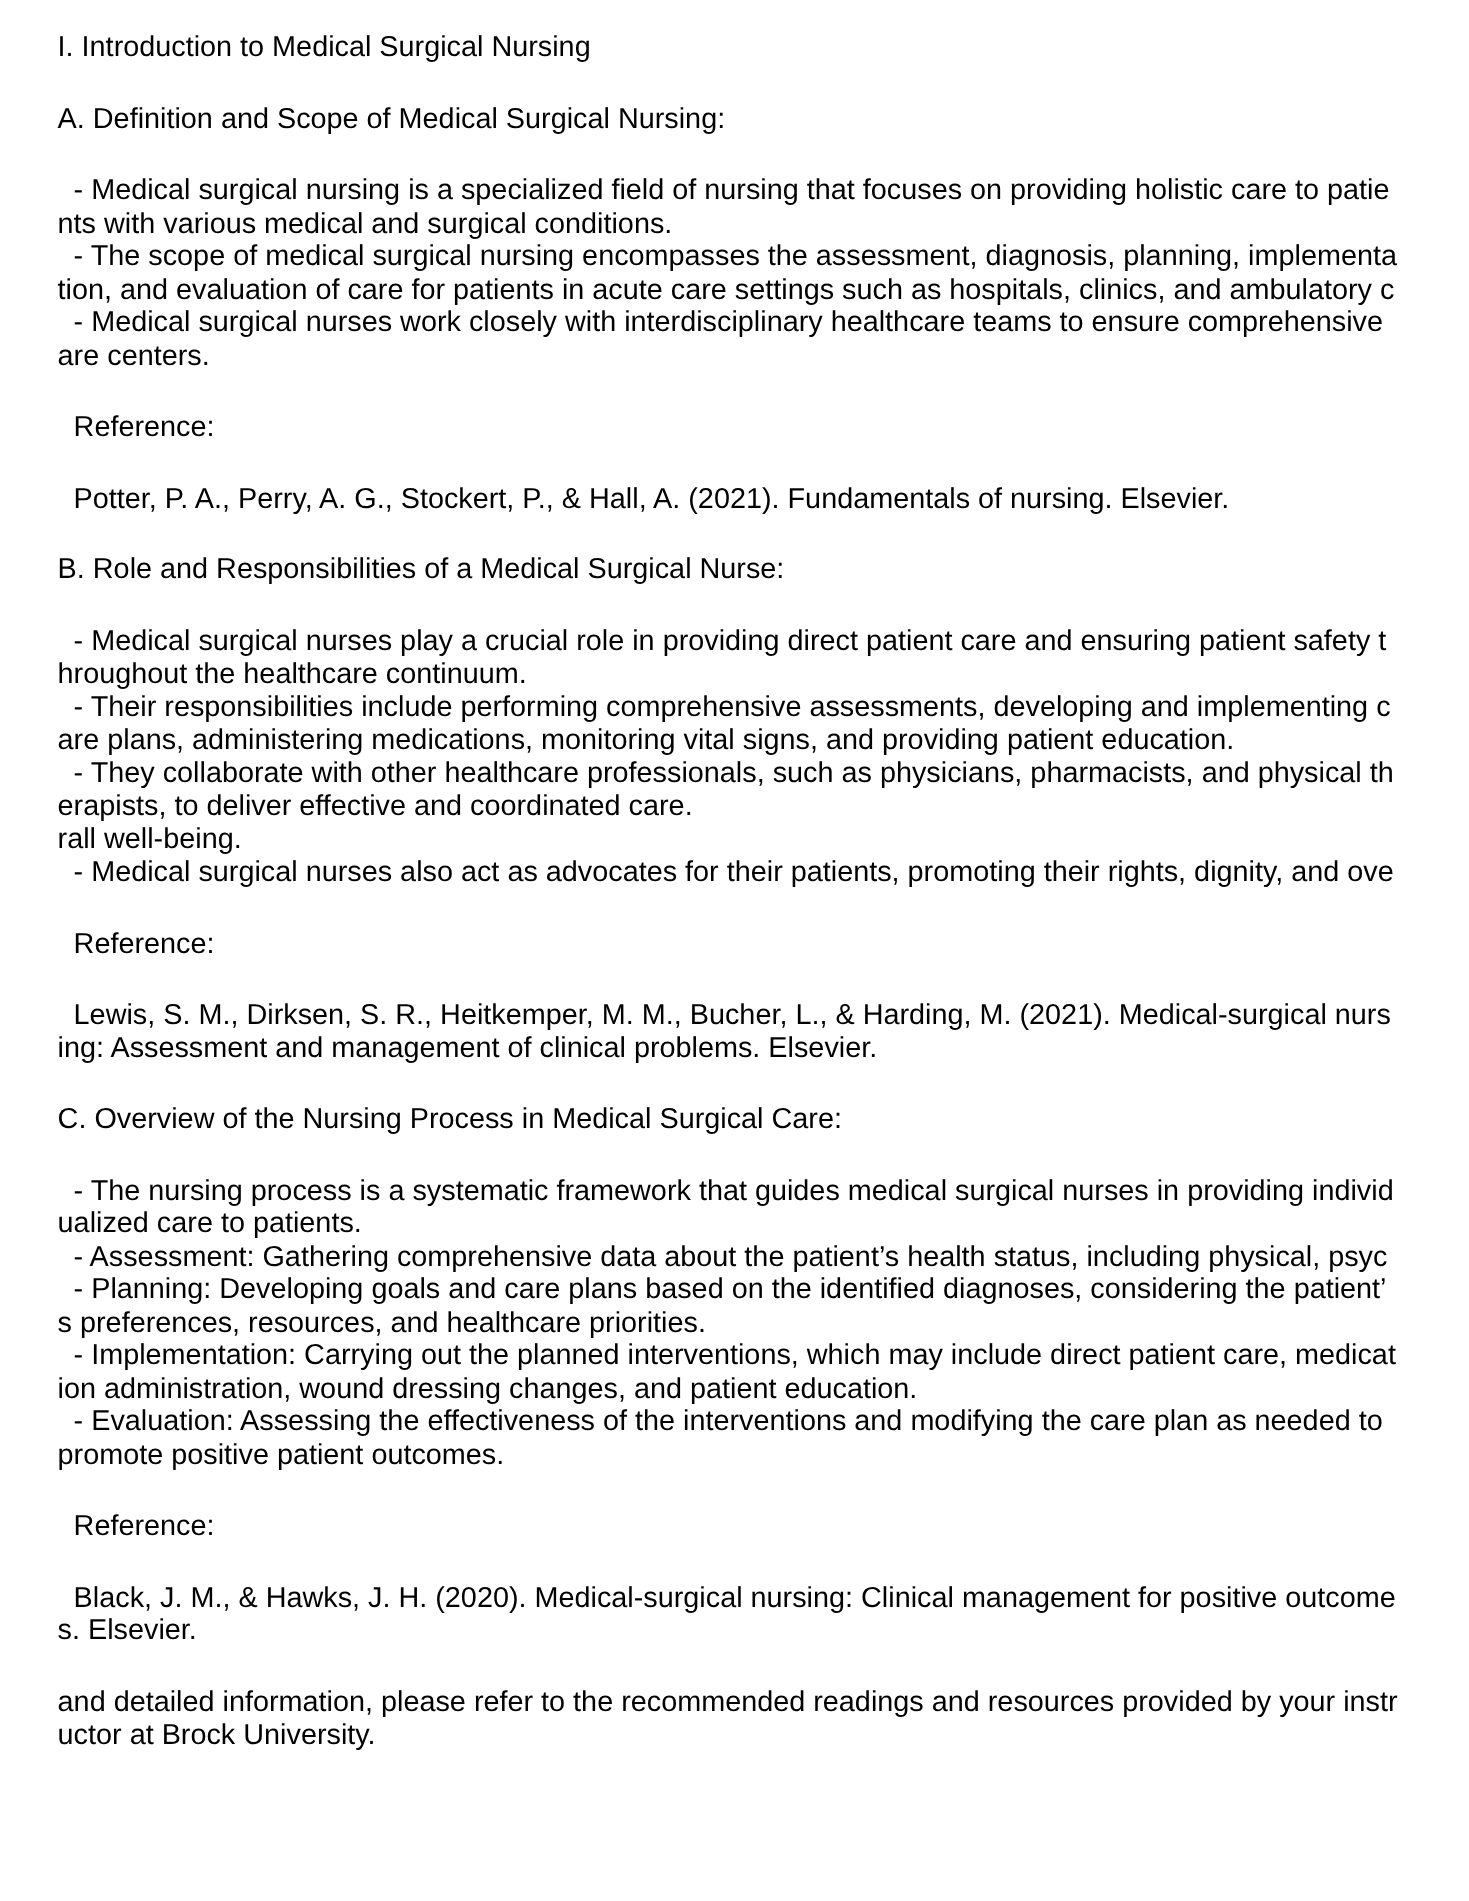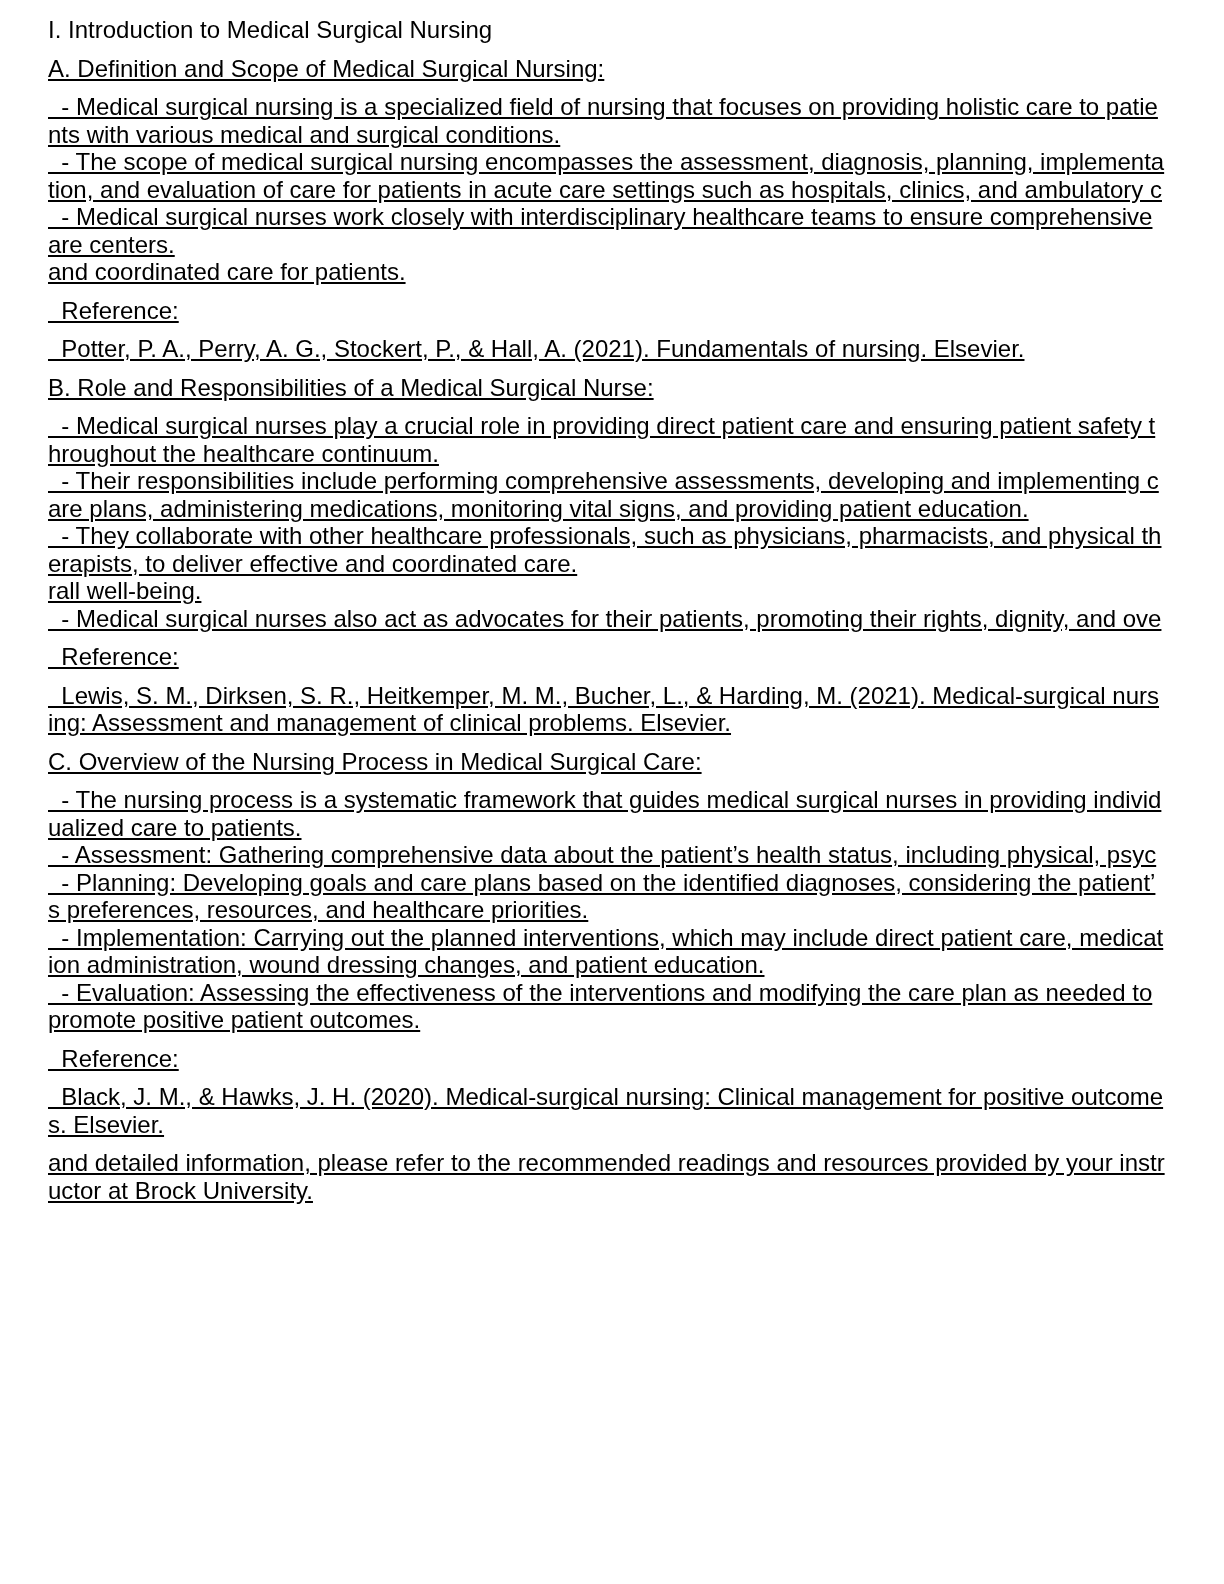--- a/index.html
+++ b/index.html
@@ -6,25 +6,25 @@
   body {
     width: 1224px;
     height: 1584px;
     background: #ffffff;
     font-family: "Liberation Sans", sans-serif;
   }
   #document-page {
     box-sizing: border-box;
     width: 1224px;
     height: 1584px;
-    padding: 16px 56px 0 48px;
+    padding: 26px 56px 0 48px;
     overflow: hidden;
   }
   .block { margin: 0; }
-  .block + .block { margin-top: 11px; text-decoration: underline; }
+  .block + .block { margin-top: 32px; }
   .line {
     white-space: pre;
     font-size: 24px;
     line-height: 27.5px;
     font-weight: 400;
     letter-spacing: 0;
     color: #000000;
   }
 </style>
 </head>
@@ -38,21 +38,20 @@
       <div class="block">
         <div class="line">A. Definition and Scope of Medical Surgical Nursing:</div>
       </div>
       <div class="block">
         <div class="line">  - Medical surgical nursing is a specialized field of nursing that focuses on providing holistic care to patie</div>
         <div class="line">nts with various medical and surgical conditions.</div>
         <div class="line">  - The scope of medical surgical nursing encompasses the assessment, diagnosis, planning, implementa</div>
         <div class="line">tion, and evaluation of care for patients in acute care settings such as hospitals, clinics, and ambulatory c</div>
         <div class="line">  - Medical surgical nurses work closely with interdisciplinary healthcare teams to ensure comprehensive</div>
         <div class="line">are centers.</div>
-        <div class="line">and coordinated care for patients.</div>
       </div>
       <div class="block">
         <div class="line">  Reference:</div>
       </div>
       <div class="block">
         <div class="line">  Potter, P. A., Perry, A. G., Stockert, P., &amp; Hall, A. (2021). Fundamentals of nursing. Elsevier.</div>
       </div>
       <div class="block">
         <div class="line">B. Role and Responsibilities of a Medical Surgical Nurse:</div>
       </div>

